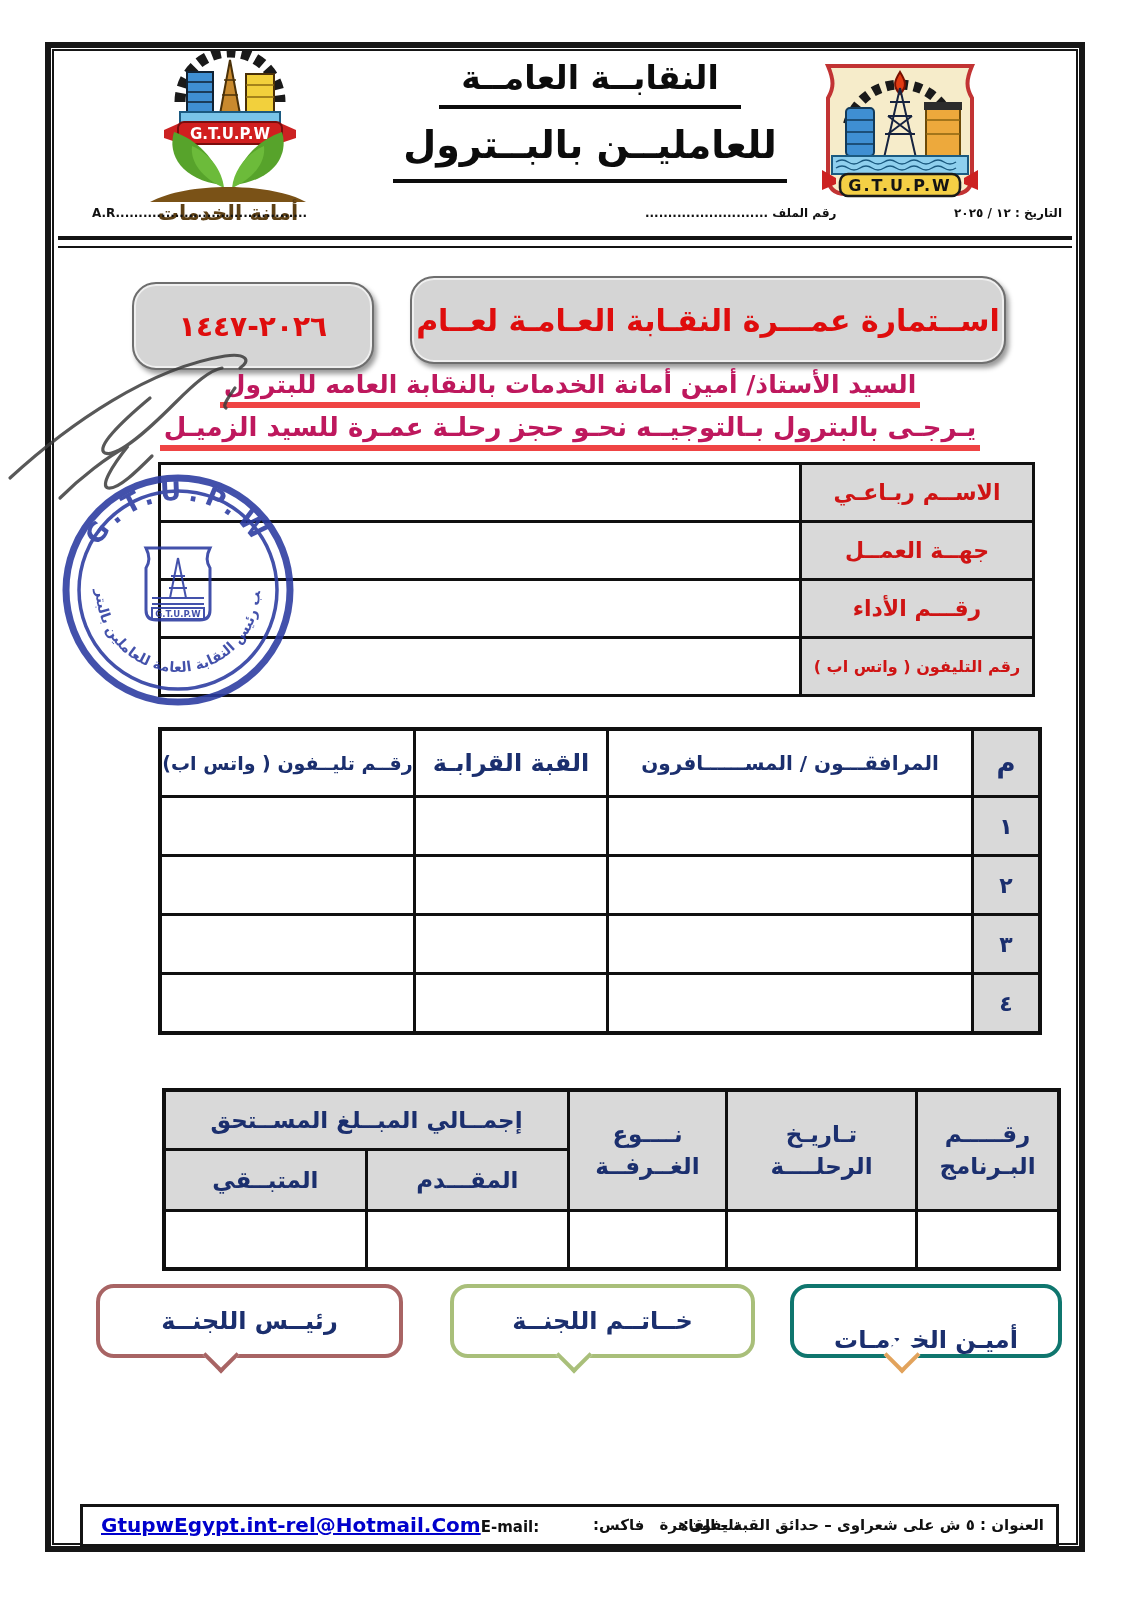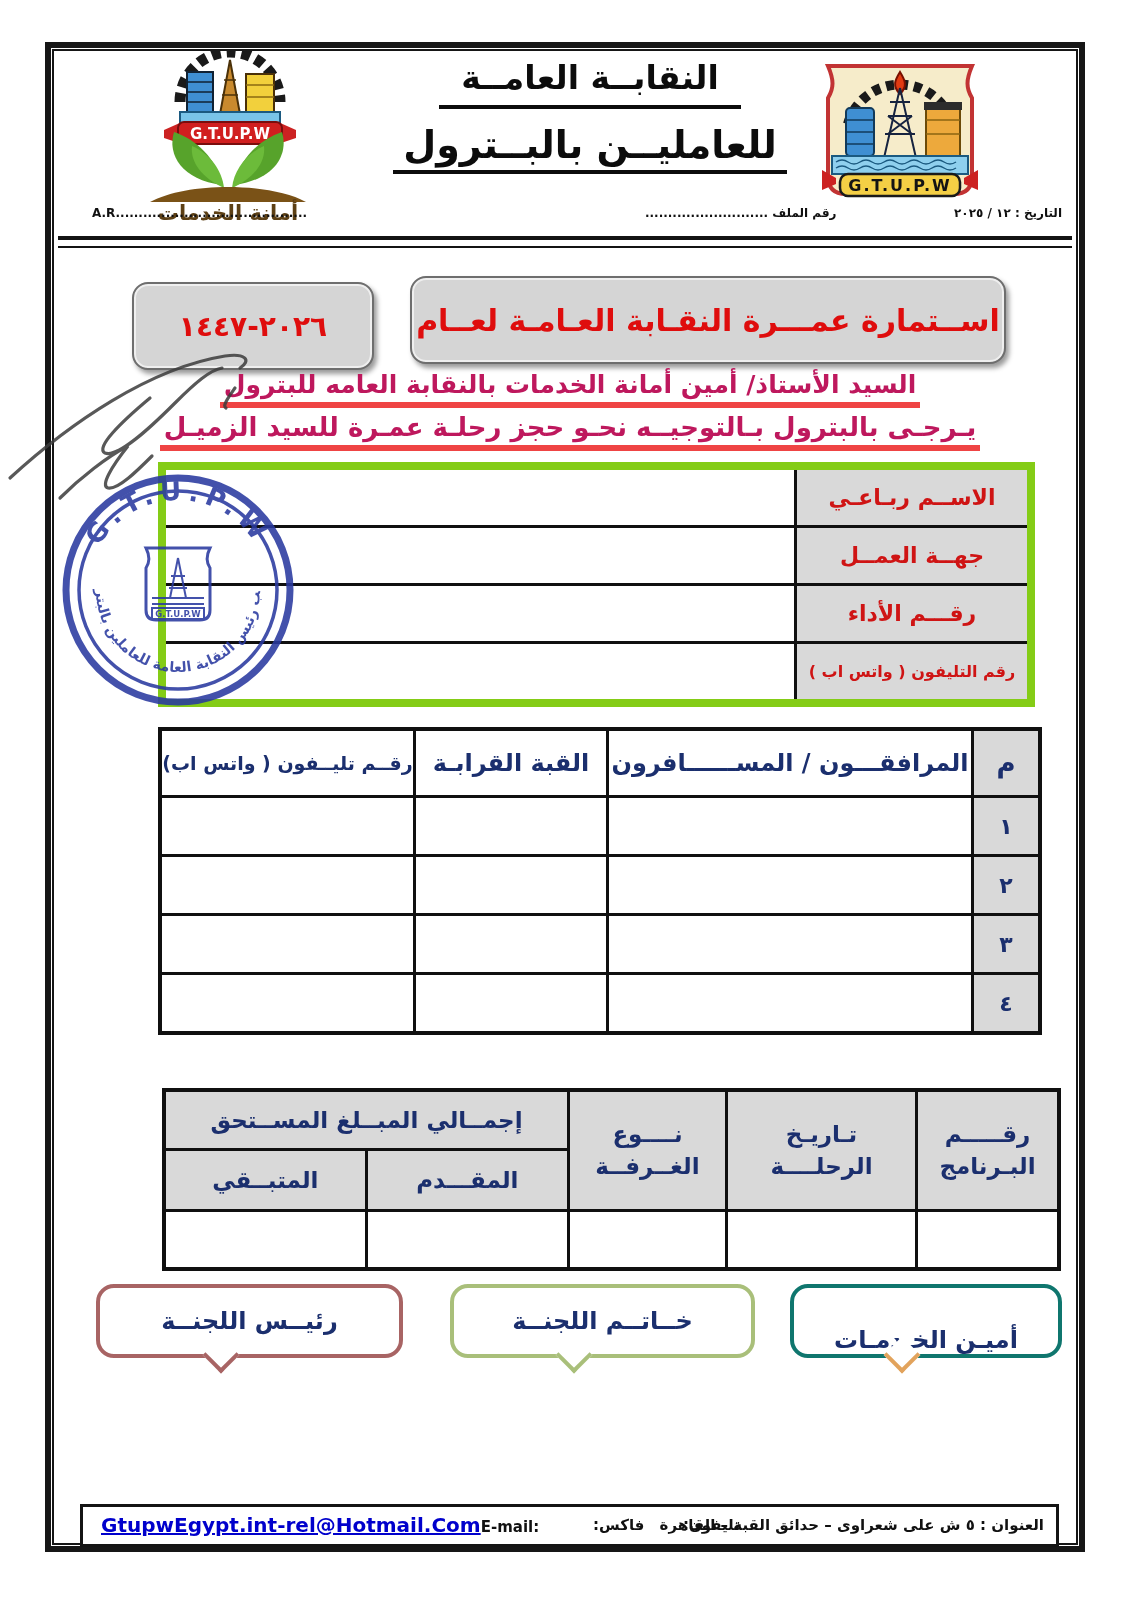--- a/index.html
+++ b/index.html
@@ -7,68 +7,68 @@
     position:relative; width:1130px; height:1600px; background:#ffffff;
     font-family:"DejaVu Sans","Liberation Sans",sans-serif; overflow:hidden;
   }
   
   .frame-outer { position:absolute; left:45px; top:42px; width:1028px; height:1498px; border:6px solid #161616; }
   .frame-inner { position:absolute; left:52px; top:49px; width:1022px; height:1492px; border:2px solid #161616; }
 
   
   .center-title { position:absolute; left:385px; top:58px; width:410px; text-align:center; direction:rtl; }
   .center-title .t1 { display:inline-block; font-size:33px; font-weight:bold; color:#0c0c0c; border-bottom:4px solid #0c0c0c; padding:0 22px 8px 22px; }
-  .center-title .t2 { display:inline-block; font-size:38px; font-weight:bold; color:#0c0c0c; border-bottom:4px solid #0c0c0c; padding:0 10px 3px 10px; margin-top:14px; }
+  .center-title .t2 { display:inline-block; font-size:38px; font-weight:bold; color:#0c0c0c; border-bottom:4px solid #0c0c0c; padding:0 10px 12px 10px; margin-top:14px; }
   .logo { position:absolute; }
   #left-logo  { left:112px; top:50px; }
   #right-logo { left:806px; top:58px; }
 
   .date-line  { position:absolute; top:206px; font-size:12px; font-weight:bold; color:#111; direction:rtl; }
   #date-field { right:68px; }
   #file-field { left:645px; }
   #ar-field   { left:92px; direction:ltr; }
 
   .h-divider { position:absolute; left:58px; top:236px; width:1014px; height:6px;
                border-top:4px solid #141414; border-bottom:2px solid #141414; }
 
   
-  .banner { position:absolute; background:#d5d5d5; border:2px solid #6e6e6e; border-radius:16px;
+  .banner { position:absolute; background:#d5d5d5; border:2px solid #6e6e6e; border-radius:24px;
             box-shadow:3px 4px 5px rgba(0,0,0,0.40), inset 0 0 0 2px #efefef;
             display:flex; align-items:center; justify-content:center;
             color:#df0d0d; font-weight:bold; }
   #title-banner { left:410px; top:276px; width:592px; height:84px; font-size:30px; direction:rtl; }
   #year-banner  { left:132px; top:282px; width:238px; height:84px; font-size:28px; direction:ltr; }
 
   
   .intro { position:absolute; left:140px; top:370px; width:860px; text-align:center; direction:rtl; }
   .intro .il { display:inline-block; color:#be185d; font-weight:bold; border-bottom:6px solid #ef4444; padding:0 4px 3px 4px; }
   .intro .il1 { font-size:25px; }
   .intro .il2 { font-size:26px; margin-top:4px; }
 
   
   table.grid { border-collapse:collapse; direction:rtl; table-layout:fixed; }
   table.grid td, table.grid th { border:3px solid #101010; padding:0; }
   .gray  { background:#d9d9d9; }
   .navy  { color:#1b2f6e; font-weight:bold; }
   .redlbl{ color:#cf1414; font-weight:bold; }
 
   
-  #applicant-table { position:absolute; left:158px; top:462px; width:877px; border:8px solid #84cc16; }
+  #applicant-table { position:absolute; left:158px; top:462px; width:877px; border:1px solid #84cc16; }
   #applicant-table td { height:55px; }
   #applicant-table td.lbl { width:230px; text-align:center; font-size:22px; }
   #applicant-table td.lbl.small { font-size:16px; }
   #applicant-table td.inp { background:#ffffff; }
 
   
   #companions-table { position:absolute; left:158px; top:727px; width:867px; border:4px solid #101010; }
   #companions-table th { height:64px; background:#ffffff; text-align:center; }
   #companions-table th.idx { background:#d9d9d9; font-size:26px; }
   #companions-table td { height:56px; background:#ffffff; }
   #companions-table td.idx { background:#d9d9d9; text-align:center; font-size:22px; }
-  .th-travelers { font-size:24px; } .th-relation { font-size:24px; } .th-phone { font-size:19px; }
+  .th-travelers { font-size:20px; } .th-relation { font-size:24px; } .th-phone { font-size:19px; }
 
   
   #program-table { position:absolute; left:162px; top:1088px; width:882px; border:4px solid #101010; }
   #program-table td { text-align:center; }
   #program-table .hd { font-size:23px; }
   #program-table .h2 td { height:58px; }
   #program-table .h1 td { height:56px; }
   #program-table .data td { height:55px; background:#ffffff; }
   .two-line div { line-height:1.35; }
 

